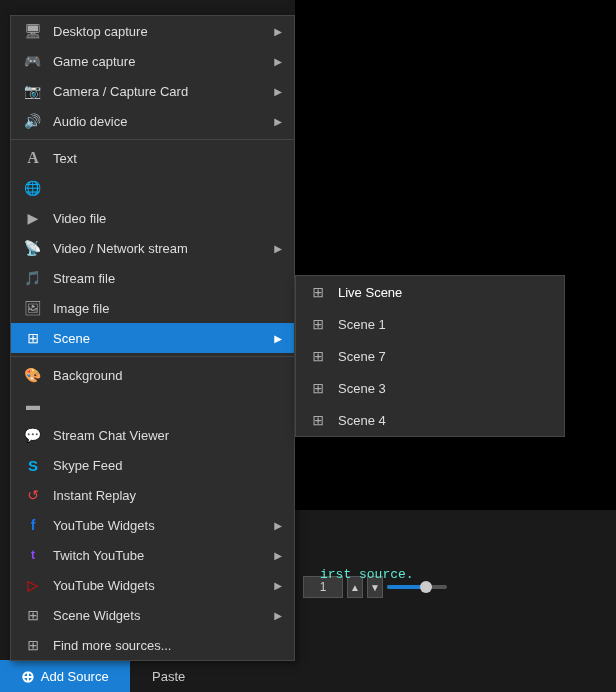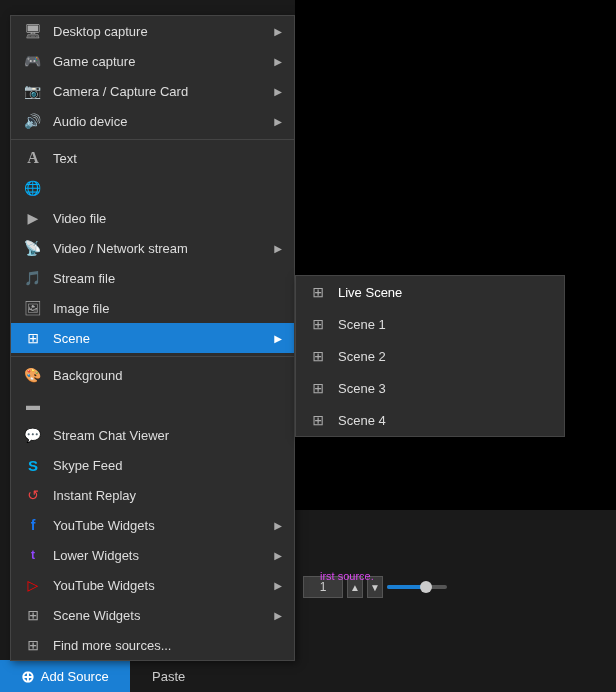--- a/index.html
+++ b/index.html
@@ -292,21 +292,21 @@
     <span class="menu-icon" style="color:#e44;">↺</span>
     <span class="menu-label">Instant Replay</span>
   </div>
   <div class="menu-item">
     <span class="menu-icon" style="color:#1877f2;font-weight:bold;">f</span>
     <span class="menu-label">YouTube Widgets</span>
     <span class="menu-arrow">▶</span>
   </div>
   <div class="menu-item">
     <span class="menu-icon" style="color:#9146ff;font-weight:bold;font-size:12px;">t</span>
-    <span class="menu-label">Lower Widgets</span>
+    <span class="menu-label">Twitch YouTube</span>
     <span class="menu-arrow">▶</span>
   </div>
   <div class="menu-item">
     <span class="menu-icon" style="color:#f00;font-size:14px;">▷</span>
     <span class="menu-label">YouTube Widgets</span>
     <span class="menu-arrow">▶</span>
   </div>
   <div class="menu-item">
     <span class="menu-icon">⊞</span>
     <span class="menu-label">Scene Widgets</span>
@@ -323,21 +323,21 @@
   <div class="menu-item live-scene">
     <span class="menu-icon" style="color:#aaa;">⊞</span>
     <span class="menu-label">Live Scene</span>
   </div>
   <div class="menu-item">
     <span class="menu-icon" style="color:#aaa;">⊞</span>
     <span class="menu-label">Scene 1</span>
   </div>
   <div class="menu-item">
     <span class="menu-icon" style="color:#aaa;">⊞</span>
-    <span class="menu-label">Scene 2</span>
+    <span class="menu-label">Scene 7</span>
   </div>
   <div class="menu-item">
     <span class="menu-icon" style="color:#aaa;">⊞</span>
     <span class="menu-label">Scene 3</span>
   </div>
   <div class="menu-item">
     <span class="menu-icon" style="color:#aaa;">⊞</span>
     <span class="menu-label">Scene 4</span>
   </div>
 </div>
@@ -347,21 +347,21 @@
   <div class="arrow-btn">▲</div>
   <div class="arrow-btn">▼</div>
   <div class="slider-container">
     <div class="slider-track">
       <div class="slider-fill"></div>
       <div class="slider-thumb"></div>
     </div>
   </div>
 </div>
 
-<div style="position:absolute;bottom:110px;left:320px;color:#d946ef;font-size:11px;">
+<div style="position:absolute;bottom:110px;left:320px;color:#5eead4;font-size:13px;font-family:Liberation Mono, monospace;">
   <span>irst source.</span>
 </div>
 
 <div class="add-source-btn">
   <span style="font-size:16px;font-weight:bold;">⊕</span>
   <span>Add Source</span>
 </div>
 
 <div class="paste-btn">
   <span>Paste</span>

